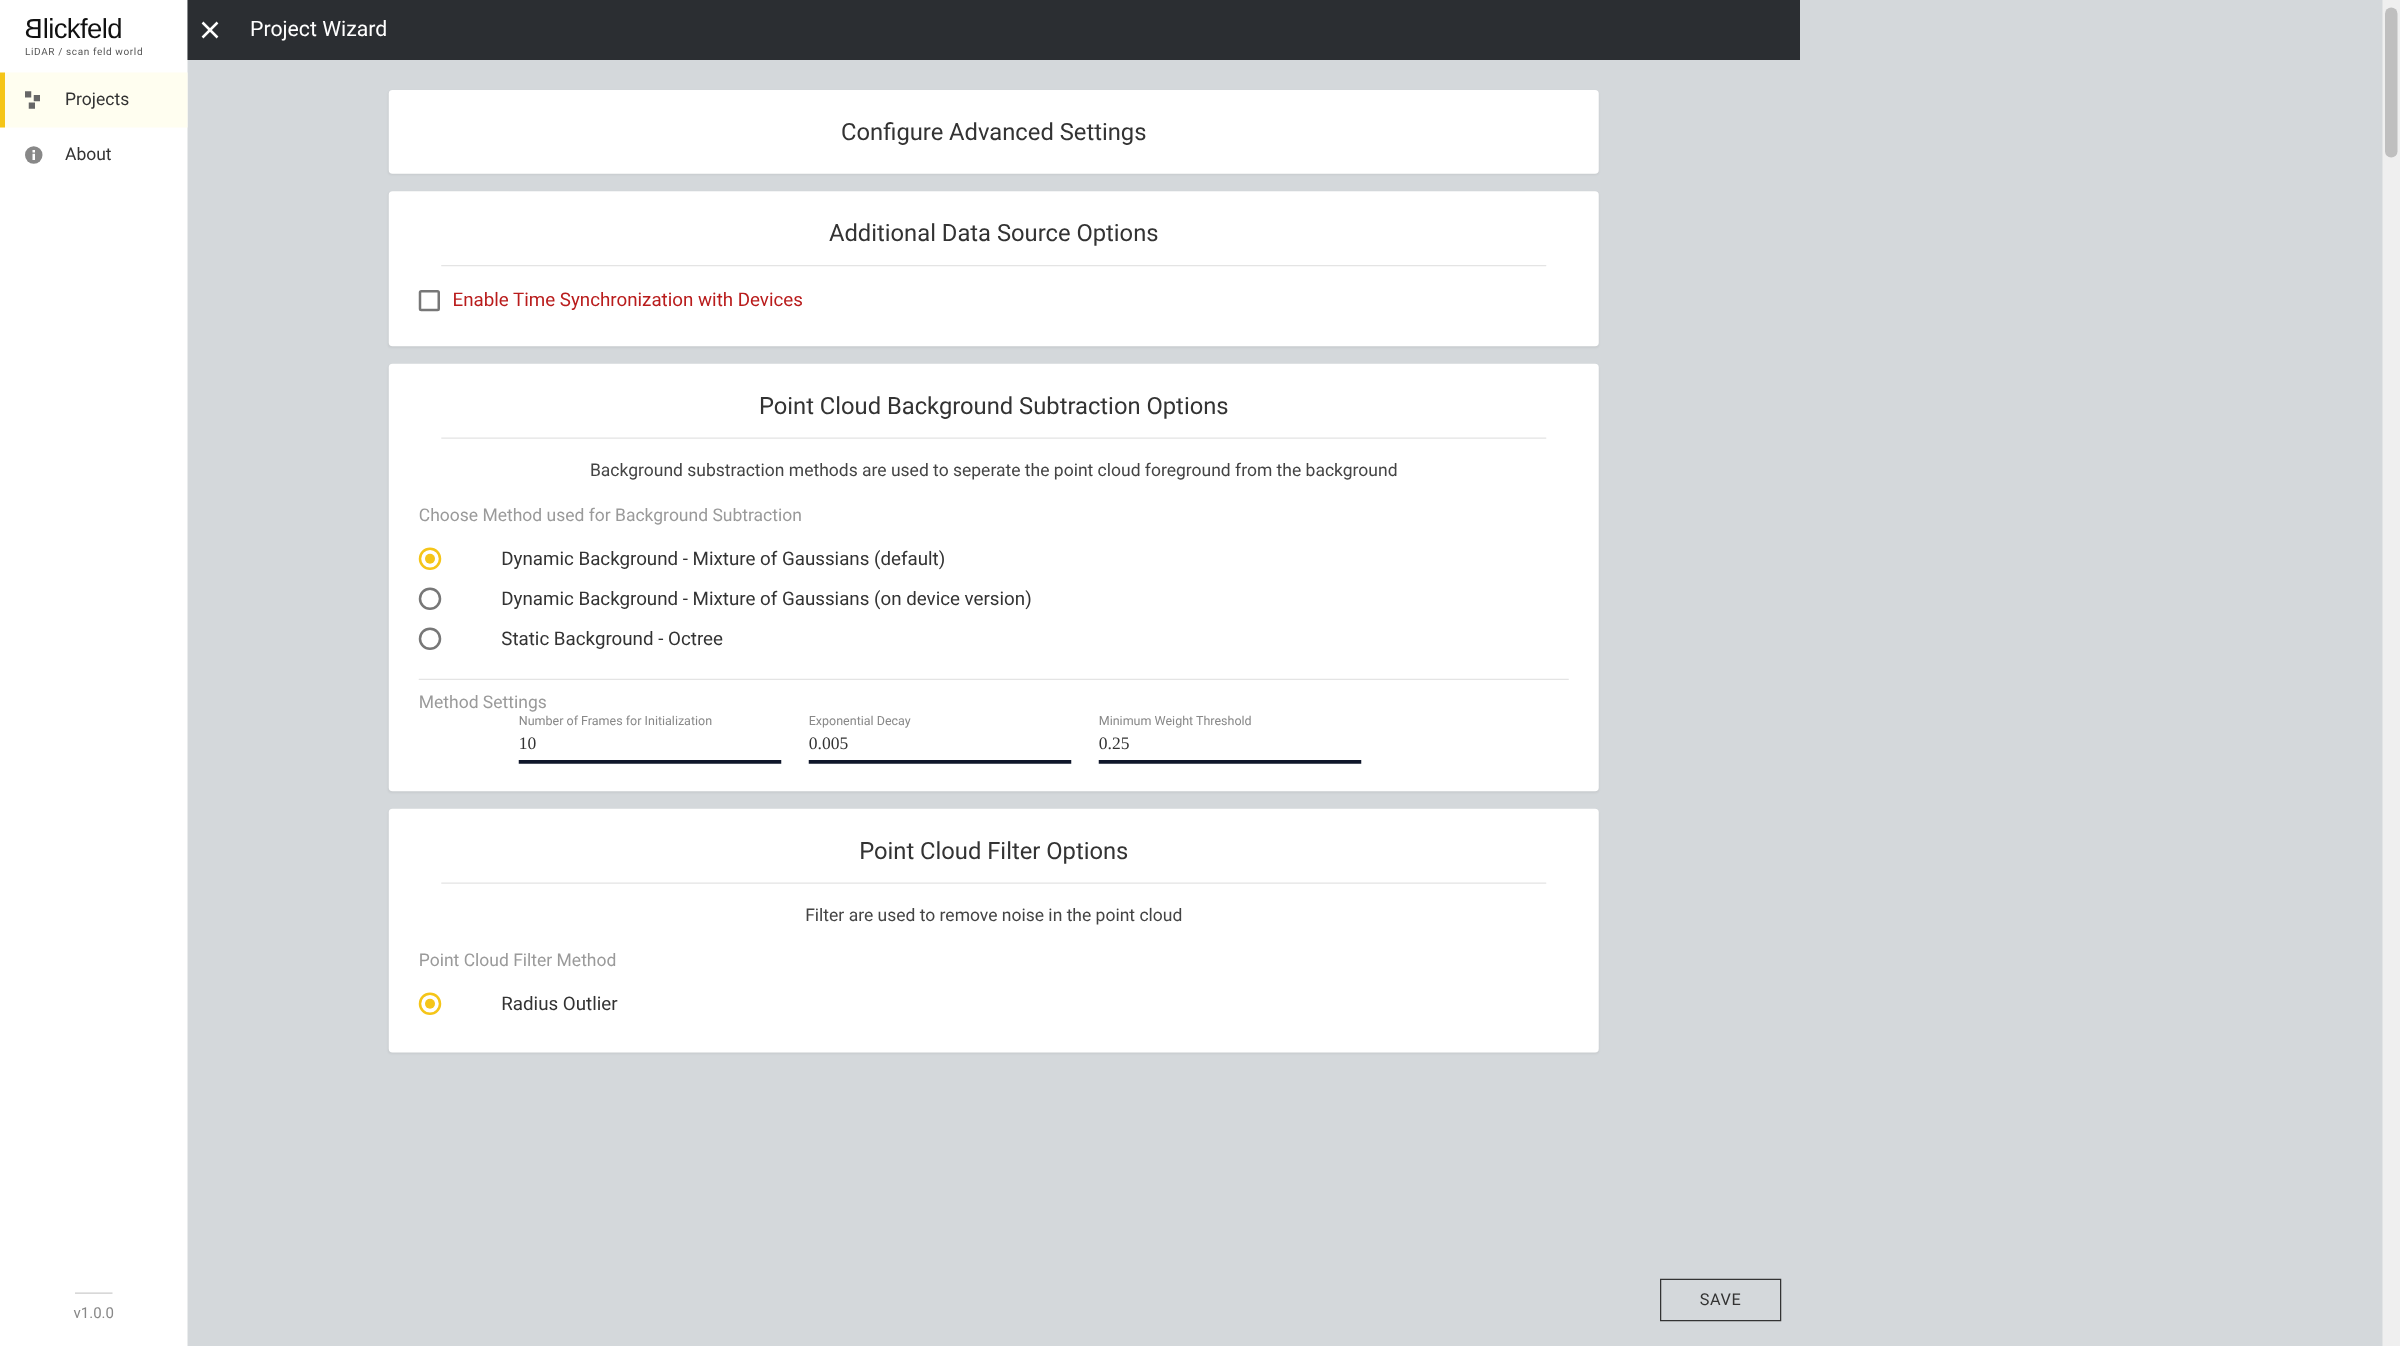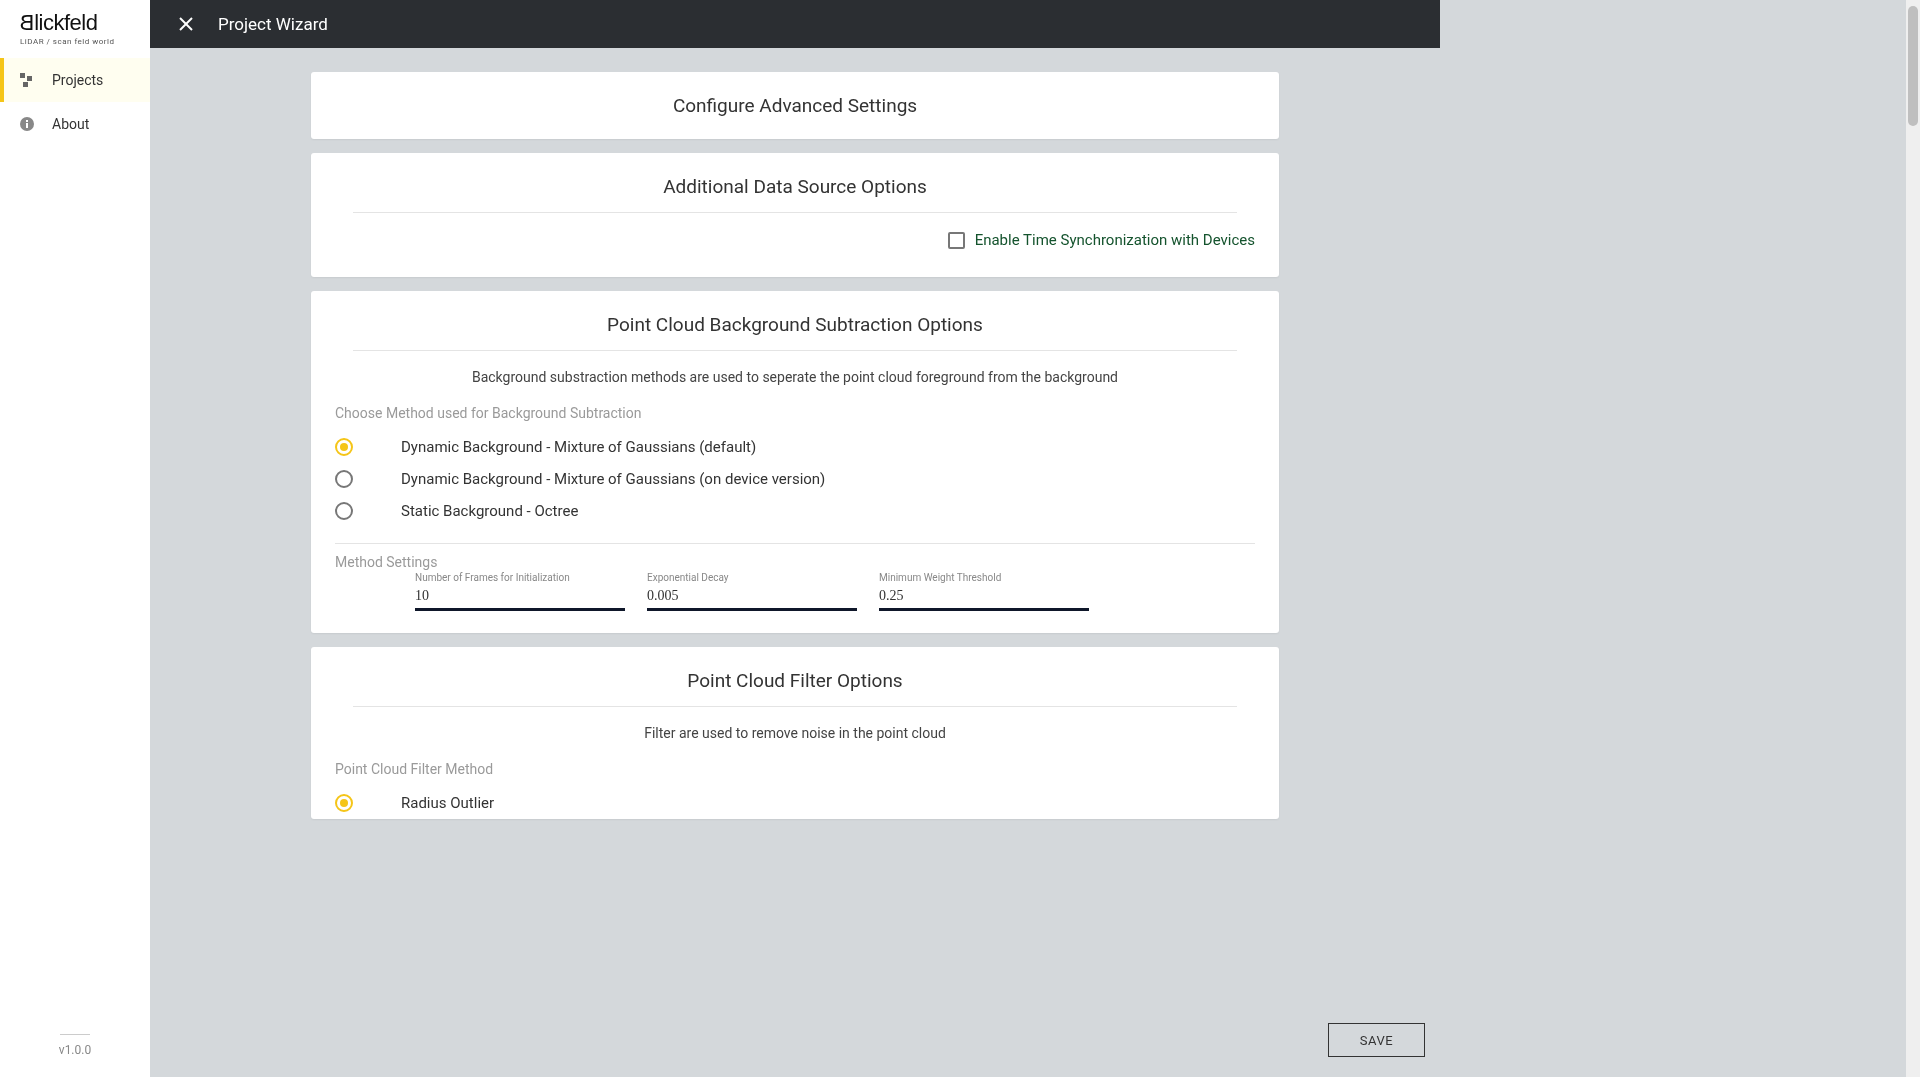--- a/index.html
+++ b/index.html
@@ -104,21 +104,21 @@
       display: flex;
       flex-direction: column;
       height: 100%;
     }
     .topbar {
       height: 48px;
       background: #2b2e32;
       display: flex;
       align-items: center;
       color: #fff;
-      padding: 0 24px;
+      padding: 0 6px;
       flex-shrink: 0;
     }
     .topbar-close {
       width: 24px; height: 24px;
       display: flex; align-items: center; justify-content: center;
       cursor: pointer;
       margin-right: 20px;
     }
     .topbar-title {
       font-size: 17px;
@@ -163,24 +163,24 @@
     }
     .section-desc {
       text-align: center;
       font-size: 14px;
       color: #444;
       padding: 4px 0 14px 0;
     }
     .checkbox-row {
       display: flex;
       align-items: center;
-      justify-content: flex-end;
+      justify-content: flex-start;
       padding: 4px 0 6px 0;
       font-size: 15px;
-      color: #14532d;
+      color: #b91c1c;
     }
     .checkbox-box {
       width: 17px; height: 17px;
       border: 2px solid #777;
       border-radius: 2px;
       margin-right: 10px;
       cursor: pointer;
     }
     .group-label {
       font-size: 14px;
@@ -365,21 +365,21 @@
                 <input class="field-input" value="0.005" style="">
               </div>
               <div class="field">
                 <div class="field-label">Minimum Weight Threshold</div>
                 <input class="field-input" value="0.25" style="">
               </div>
             </div>
           </div>
         </div>
 
-        <div class="card" style="padding-bottom:0;">
+        <div class="card" style="padding-bottom:23px;">
           <div class="section-title">Point Cloud Filter Options</div>
           <hr class="section-divider">
           <div class="section-desc">Filter are used to remove noise in the point cloud</div>
           <div class="group-label">Point Cloud Filter Method</div>
           <div class="radio-group">
             <div class="radio-row selected">
               <span class="radio-outer"></span>
               <span>Radius Outlier</span>
             </div>
           </div>

